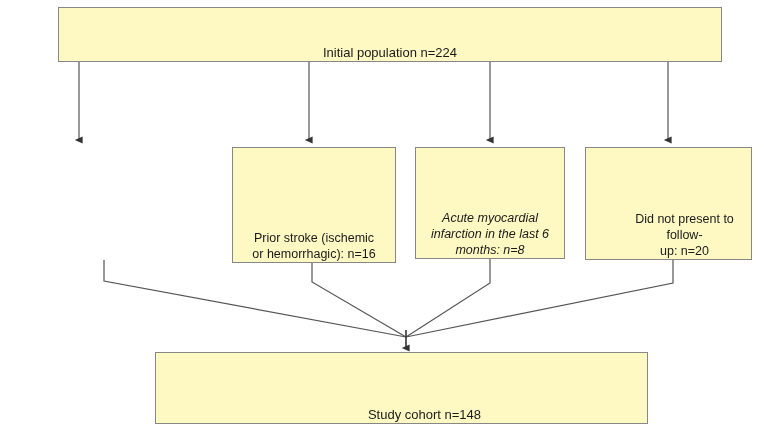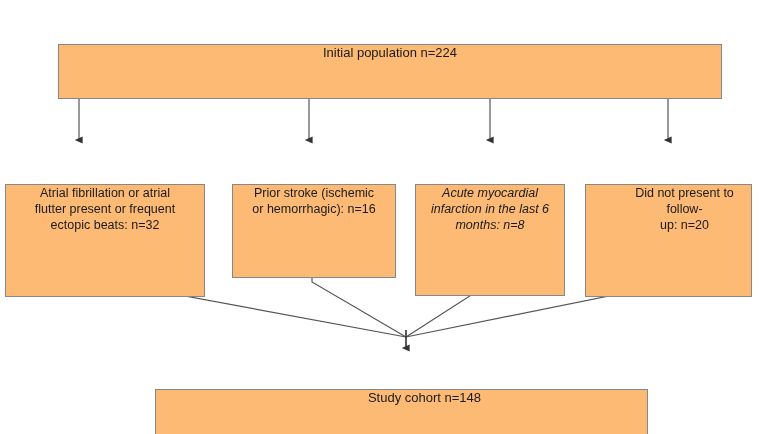--- a/index.html
+++ b/index.html
@@ -15,27 +15,26 @@
   }
   #flowchart-root {
     position: relative;
     width: 764px;
     height: 434px;
     background: #ffffff;
   }
   .node-box {
     position: absolute;
     box-sizing: border-box;
-    background: #fdba74;
+    background: #fef9c3;
     border: 1px solid #878787;
     display: flex;
-    align-items: flex-start;
+    align-items: flex-end;
     justify-content: center;
     text-align: center;
-    margin-top: 37px;
   }
   .node-label {
     display: block;
     width: 100%;
     padding: 0 6px;
     box-sizing: border-box;
     color: #1a1a1a;
     font-family: "Liberation Sans", sans-serif;
     font-size: 12.5px;
     line-height: 16px;
@@ -77,27 +76,22 @@
     <polyline points="490,259 490,283 406,337" fill="none" stroke="#555555" stroke-width="1.2"></polyline>
     <polyline points="673,260 673,283 406,337" fill="none" stroke="#555555" stroke-width="1.2"></polyline>
 
     <line x1="406" y1="330" x2="406" y2="348" stroke="#333333" stroke-width="1.6" marker-end="url(#arrowhead)"></line>
   </svg>
 
   <div class="node-box" id="node-initial-population" style="left:58px; top:7px; width:664px; height:55px;">
     <span class="node-label top-label">Initial population n=224</span>
   </div>
 
-  <div class="node-box" id="node-exclusion-1" style="left:5px; top:147px; width:200px; height:113px;">
-    <span class="node-label">Atrial fibrillation or atrial
-flutter present or frequent
-ectopic beats: n=32</span>
-  </div>
 
-  <div class="node-box" id="node-exclusion-2" style="left:232px; top:147px; width:164px; height:94px;">
+  <div class="node-box" id="node-exclusion-2" style="left:232px; top:147px; width:164px; height:116px;">
     <span class="node-label">Prior stroke (ischemic
 or hemorrhagic): n=16</span>
   </div>
 
   <div class="node-box" id="node-exclusion-3" style="left:415px; top:147px; width:150px; height:112px;font-style:italic;">
     <span class="node-label">Acute myocardial
 infarction in the last 6
 months: n=8</span>
   </div>
 

